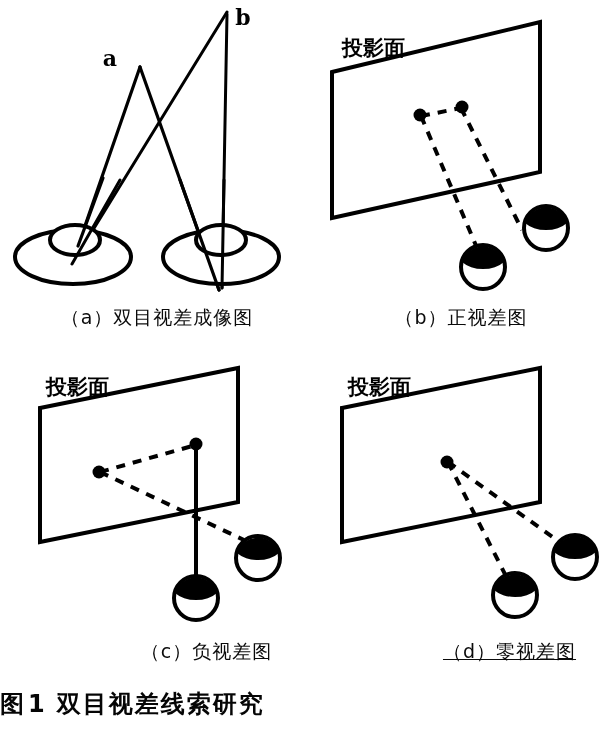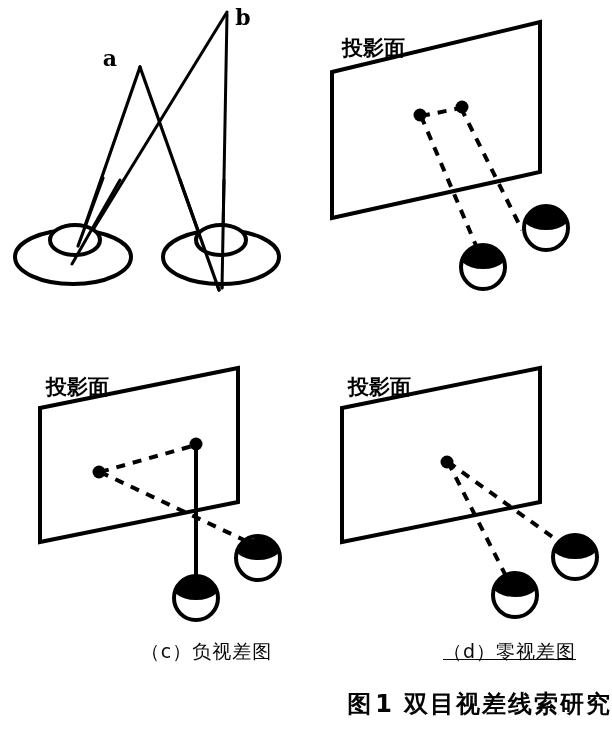--- a/index.html
+++ b/index.html
@@ -54,21 +54,21 @@
   #caption-a { padding-left: 6px; }
   #caption-b { padding-left: 2px; }
   #caption-c { padding-left: 10px; }
   #caption-d { padding-left: 4px; text-decoration: underline; }
 
   #figure-title {
     position: absolute;
     left: 0;
     top: 688px;
     width: 612px;
-    text-align: right;
+    text-align: left;
     font-family: "DejaVu Sans", "Liberation Sans", sans-serif;
     font-size: 24px;
     font-weight: bold;
     letter-spacing: 2px;
     color: #050505;
     white-space: nowrap;
   }
   #figure-title .title-num {
     padding: 0 10px 0 2px;
   }
@@ -193,20 +193,24 @@
       </g>
       <g>
         <circle cx="269" cy="205" r="22" fill="#fff" stroke="#000" stroke-width="4"></circle>
         <path d="M 248 200 A 22 22 0 0 1 290 200 A 26 17 0 0 1 248 200 Z" fill="#000"></path>
       </g>
 
       <text class="plane-label" x="42" y="42" fill="#000">投影面</text>
     </svg>
   </div>
 
+  <div class="caption-row" id="caption-row-top">
+    <div class="caption" id="caption-a">（a）双目视差成像图</div>
+    <div class="caption" id="caption-b">（b）正视差图</div>
+  </div>
 
   <div class="caption-row" id="caption-row-bottom">
     <div class="caption" id="caption-c">（c）负视差图</div>
     <div class="caption" id="caption-d">（d）零视差图</div>
   </div>
 
   <div id="figure-title">
     <span>图</span><span class="title-num">1</span><span>双目视差线索研究</span>
   </div>
 

